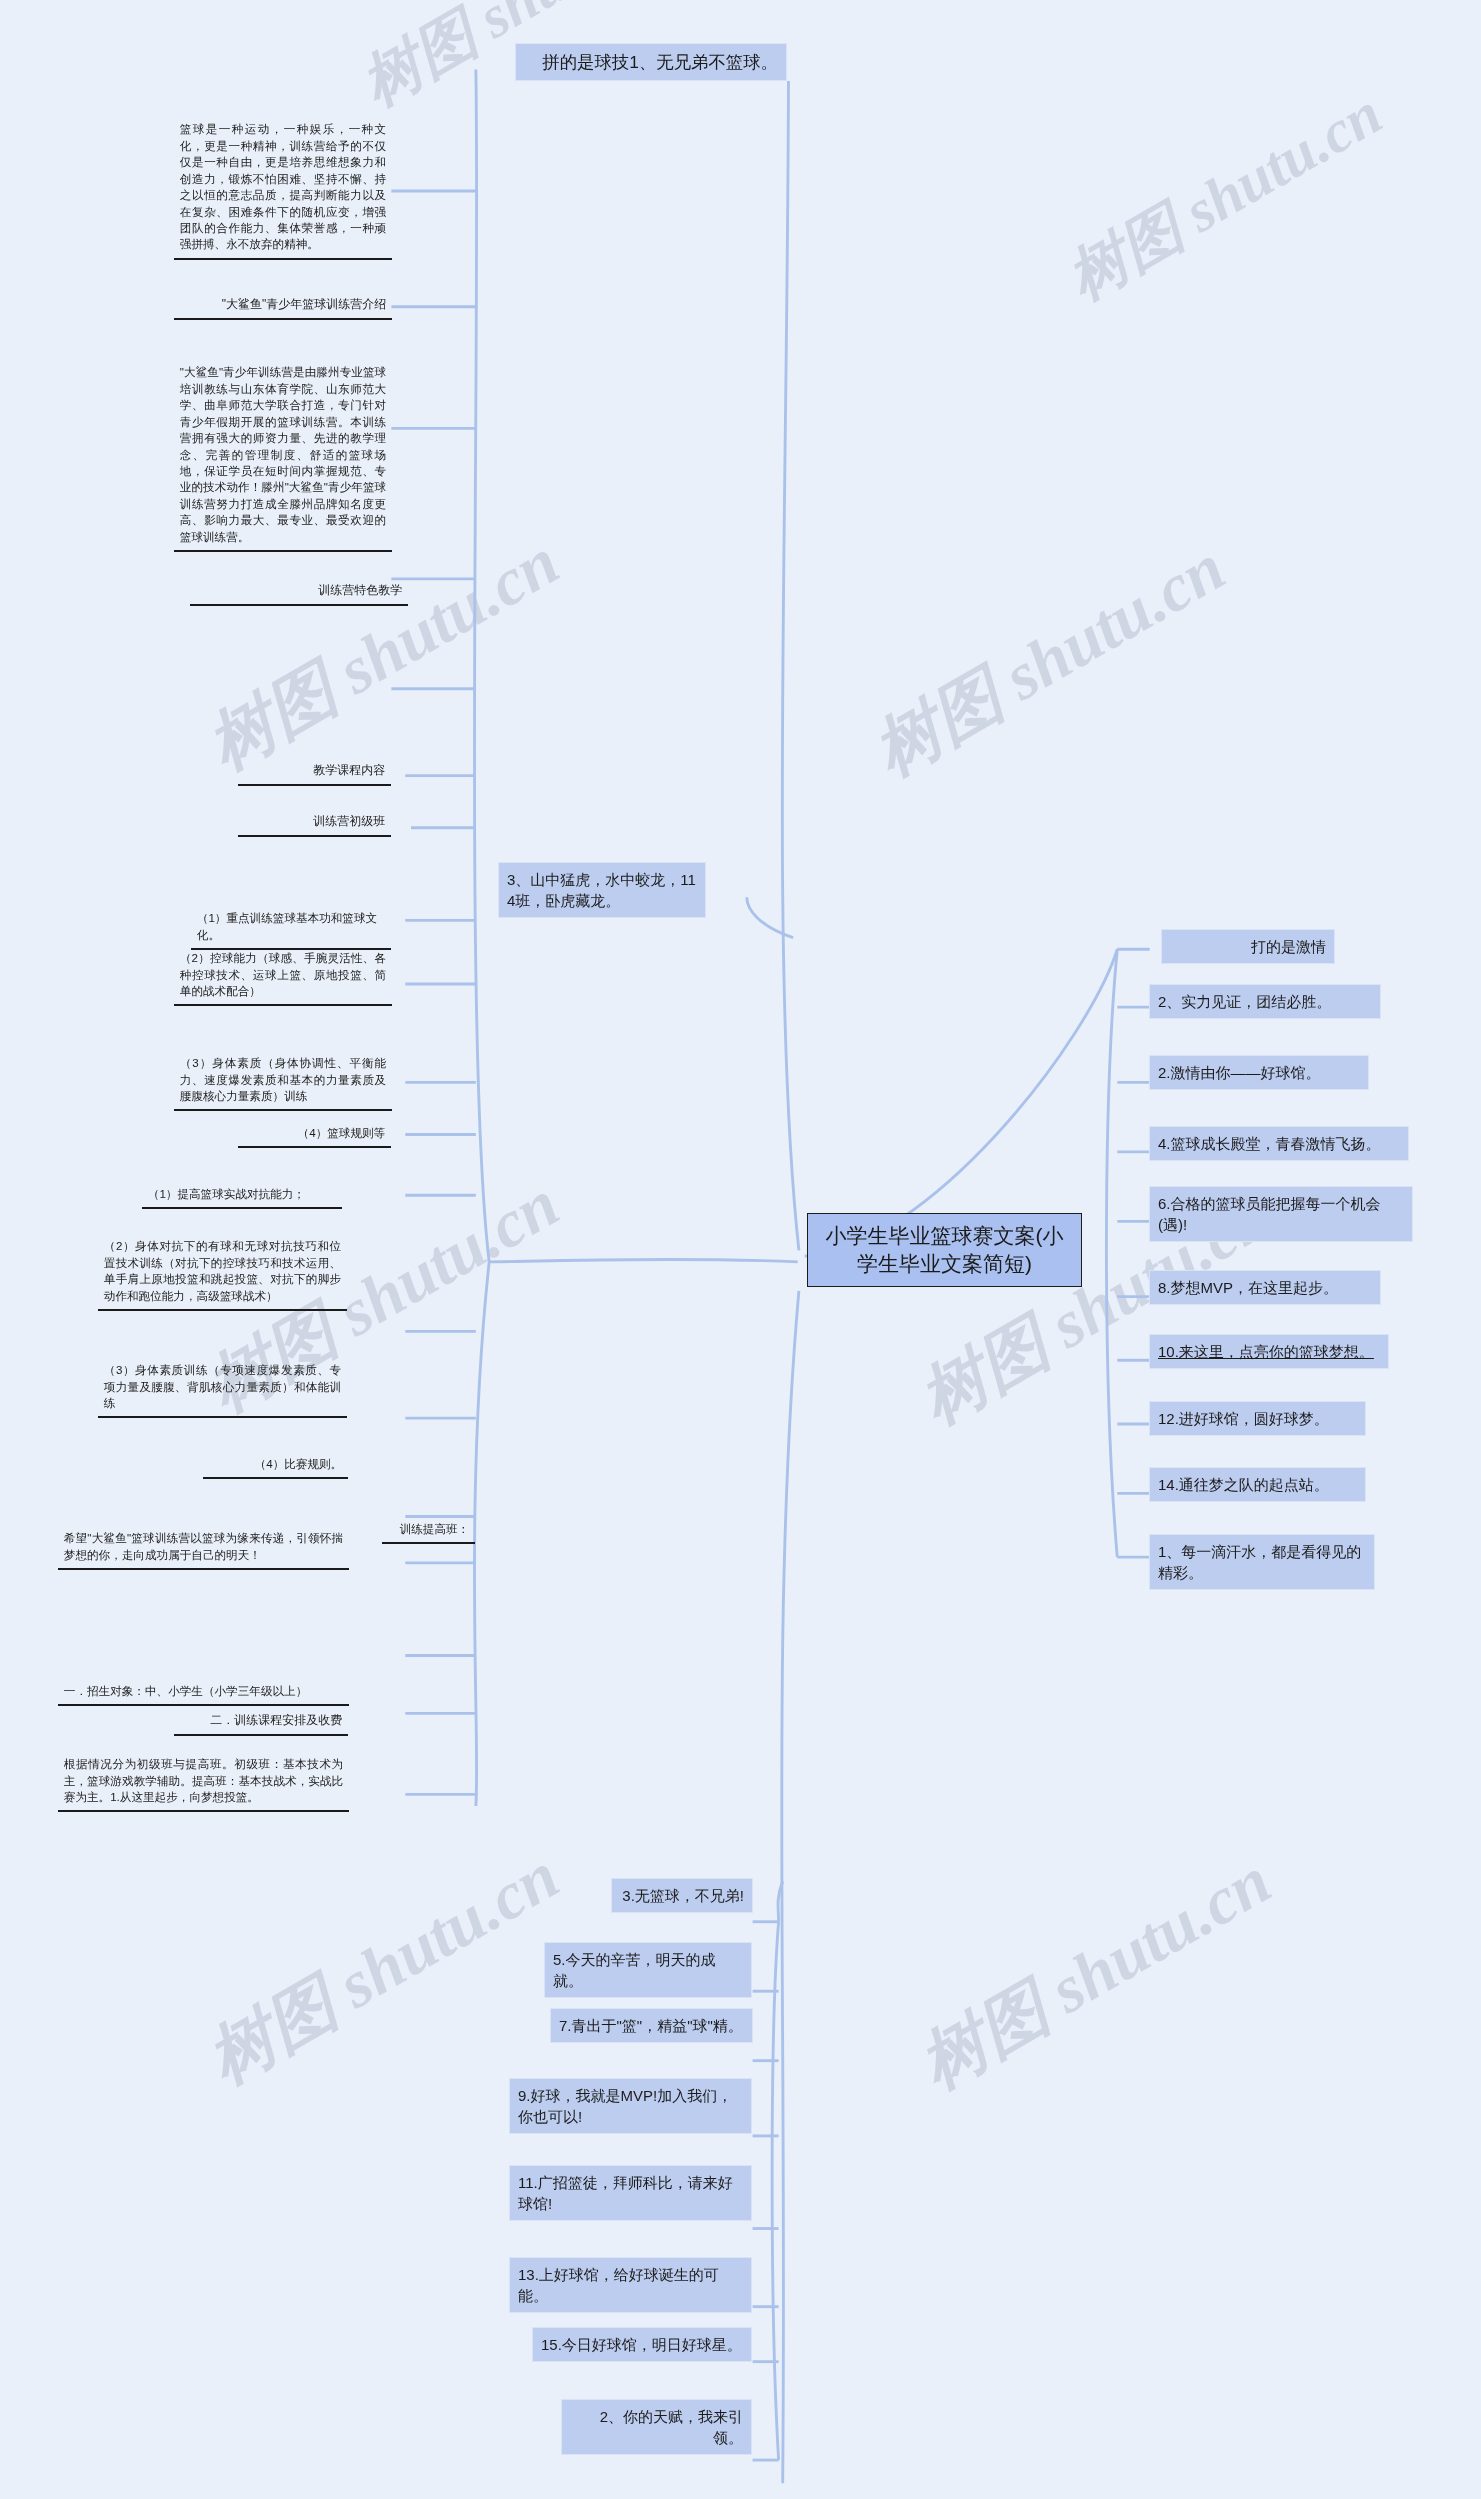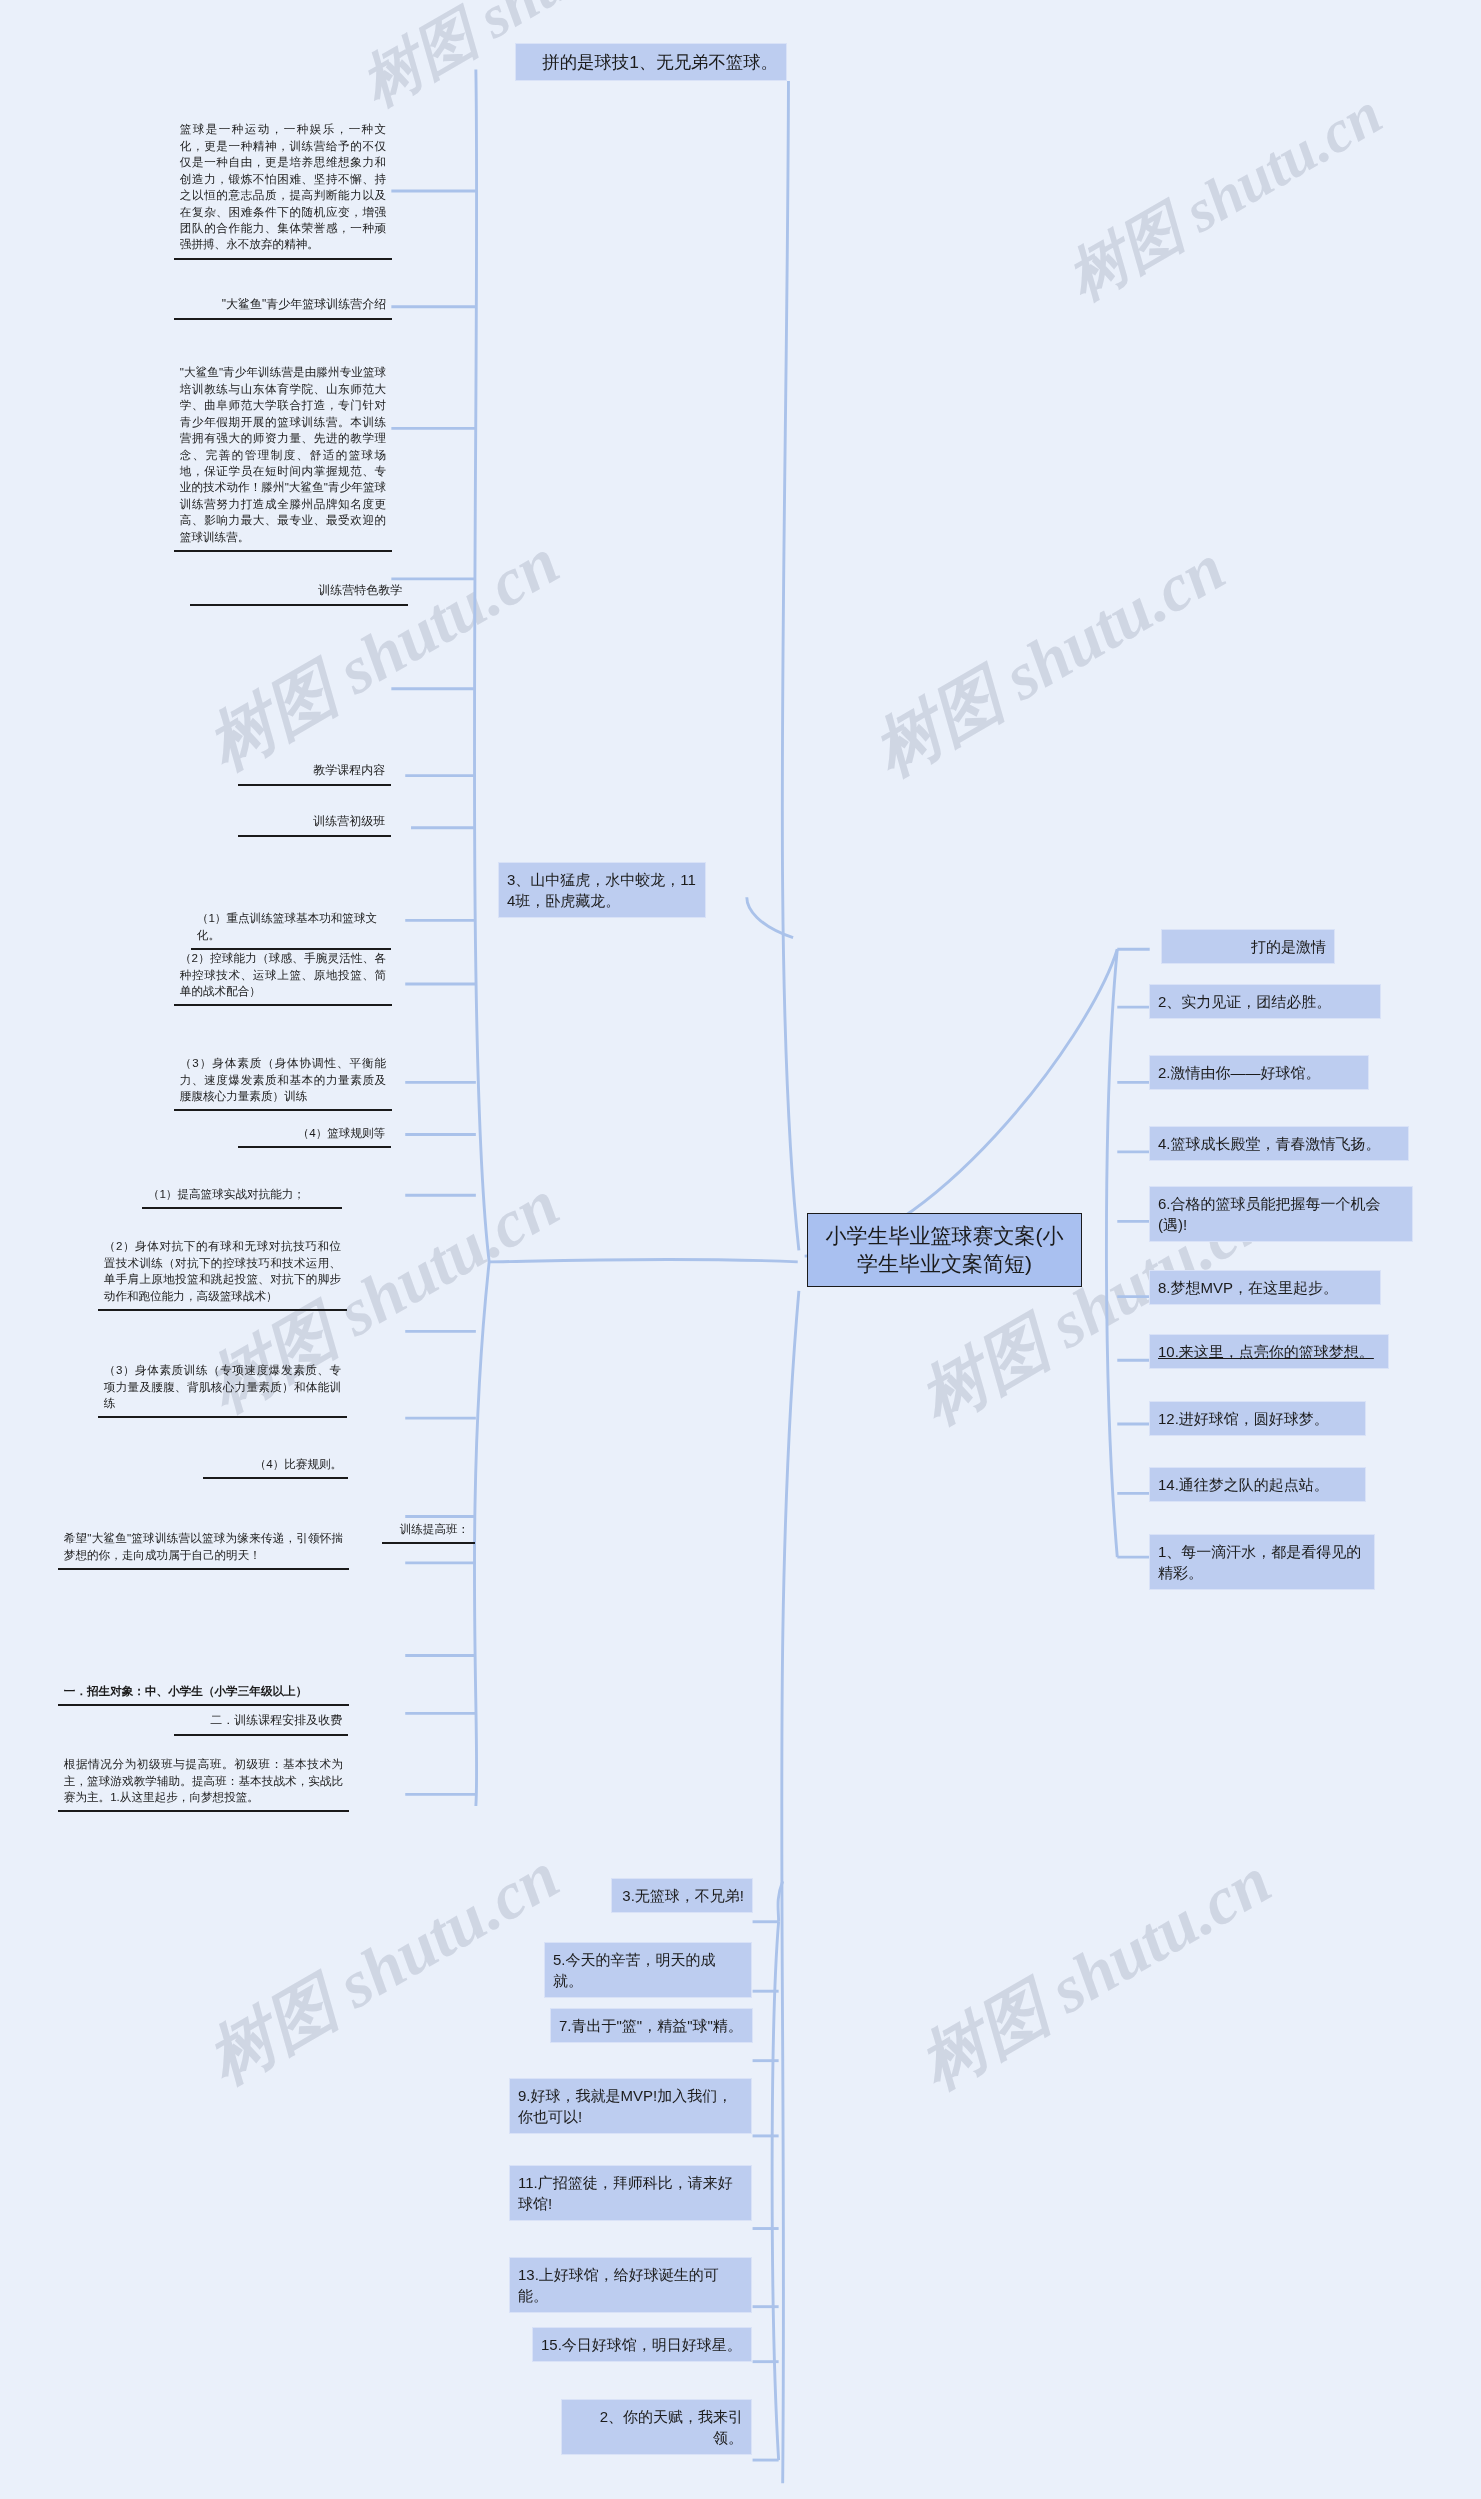--- a/index.html
+++ b/index.html
@@ -144,21 +144,21 @@
   <div class="node uline just" style="left:98px;top:1236px;width:249px;font-size:11.6px;">（2）身体对抗下的有球和无球对抗技巧和位置技术训练（对抗下的控球技巧和技术运用、单手肩上原地投篮和跳起投篮、对抗下的脚步动作和跑位能力，高级篮球战术）</div>
 
   <div class="node uline just" style="left:98px;top:1360px;width:249px;font-size:11.6px;">（3）身体素质训练（专项速度爆发素质、专项力量及腰腹、背肌核心力量素质）和体能训练</div>
 
   <div class="node uline right-al" style="left:203px;top:1454px;width:145px;font-size:11.6px;">（4）比赛规则。</div>
 
   <div class="node uline right-al" style="left:382px;top:1519px;width:93px;font-size:11.6px;">训练提高班：</div>
 
   <div class="node uline just" style="left:58px;top:1528px;width:291px;font-size:11.6px;">希望"大鲨鱼"篮球训练营以篮球为缘来传递，引领怀揣梦想的你，走向成功属于自己的明天！</div>
 
-  <div class="node uline just" style="left:58px;top:1681px;width:291px;font-size:11.6px;font-weight:bold;">一．招生对象：中、小学生（小学三年级以上）</div>
+  <div class="node uline just" style="left:58px;top:1681px;width:291px;font-size:11.6px;">一．招生对象：中、小学生（小学三年级以上）</div>
 
   <div class="node uline right-al" style="left:174px;top:1710px;width:174px;font-size:12px;">二．训练课程安排及收费</div>
 
   <div class="node uline just" style="left:58px;top:1754px;width:291px;font-size:11.6px;">根据情况分为初级班与提高班。初级班：基本技术为主，篮球游戏教学辅助。提高班：基本技战术，实战比赛为主。1.从这里起步，向梦想投篮。</div>
 
   <div class="node chip left-al" style="left:498px;top:862px;width:208px;font-size:15px;">3、山中猛虎，水中蛟龙，114班，卧虎藏龙。</div>
 
   <div class="node chip" style="left:1149px;top:929px;width:174px;font-size:15px;margin-left:12px;">打的是激情</div>
 
   <div class="node chip left-al" style="left:1149px;top:984px;width:232px;font-size:15px;">2、实力见证，团结必胜。</div>

